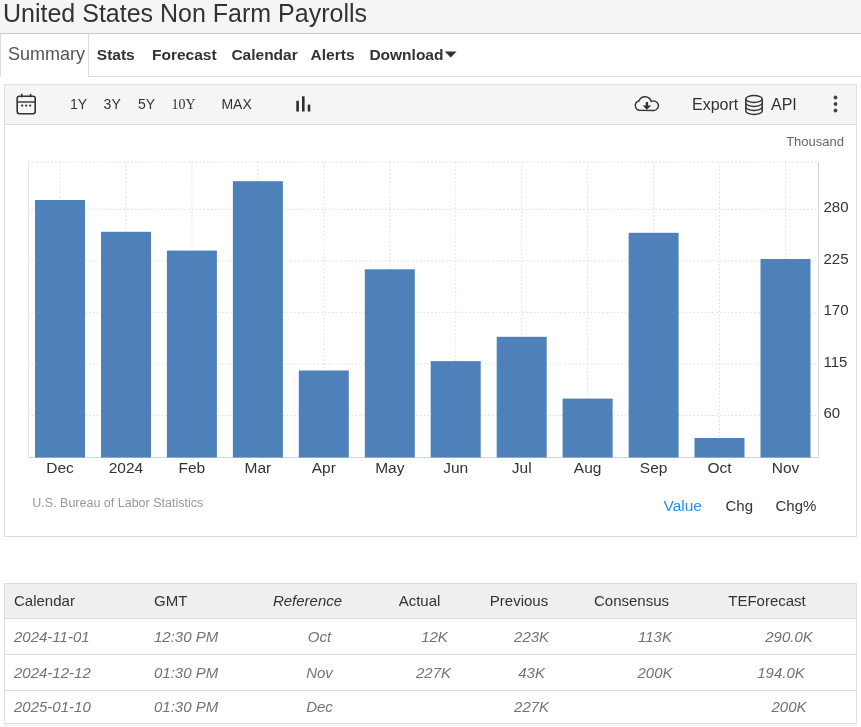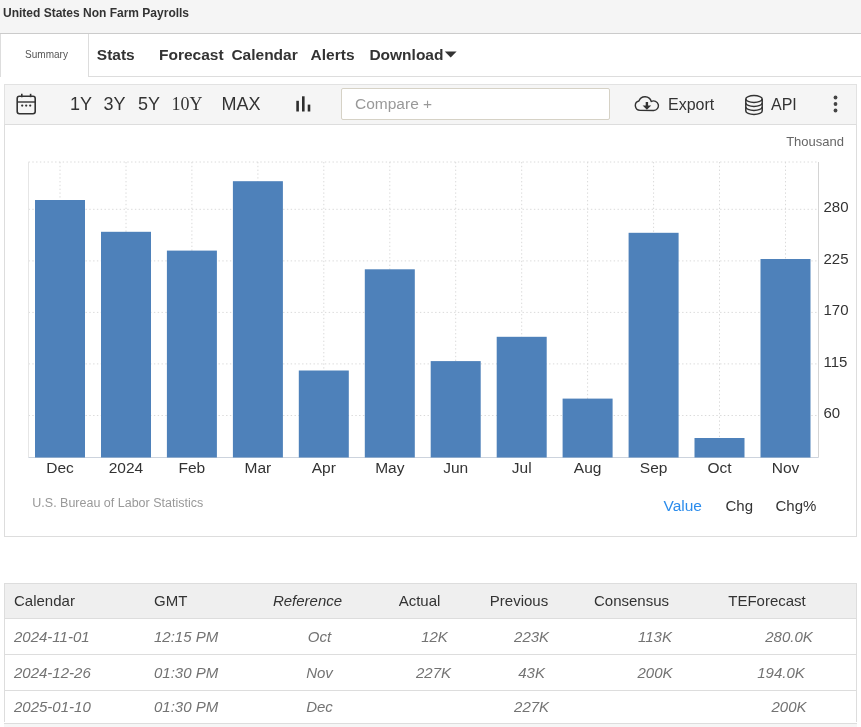--- a/index.html
+++ b/index.html
@@ -1,51 +1,51 @@
 <!DOCTYPE html>
 <html><head>
 <meta charset="utf-8">
 <style>
 * { margin:0; padding:0; box-sizing:border-box; }
 html,body { width:861px; height:727px; background:#fff; font-family:"Liberation Sans", sans-serif; overflow:hidden; }
 #page { position:relative; width:861px; height:727px; }
 .abs { position:absolute; white-space:nowrap; }
 
 #strip { left:0; top:0; width:861px; height:34px; background:#f5f5f5; border-bottom:1.6px solid #cbcbcb; box-sizing:content-box; height:33px; }
-#title { left:3px; top:0; height:30px; line-height:27px; font-size:12px; font-weight:bold; color:#333; }
+#title { left:3px; top:0; height:30px; line-height:27px; font-size:25px; font-weight:normal; color:#333; }
 
 #navline { left:0; top:76px; width:861px; height:1px; background:#ddd; }
 #activetab { left:0.3px; top:33.8px; width:88.6px; height:43.2px; background:#fff; border-left:1px solid #ddd; border-right:1px solid #ddd; z-index:2; }
 .tab { top:46px; font-size:15.5px; color:#333; height:17px; line-height:17px;font-weight:bold; }
-#tab-summary { left:2.5px; top:32px; width:88px; height:45px; line-height:45px; text-align:center; color:#555; font-size:10px; z-index:3; }
+#tab-summary { left:2.5px; top:32px; width:88px; height:45px; line-height:45px; text-align:center; color:#555; font-size:18px; z-index:3; }
 
 #chartbox { left:4px; top:84px; width:853px; height:453px; border:1px solid #ddd; background:#fff; }
 #toolbar { left:4px; top:84px; width:853px; height:41px; background:#f5f5f5; border:1px solid #e2e2e2; border-bottom:1px solid #ddd; }
-.tbtxt { top:96px; font-size:18px; color:#333; height:17px; line-height:17px; }
+.tbtxt { top:96px; font-size:14px; color:#333; height:17px; line-height:17px; }
 #compare { left:341px; top:88px; width:269px; height:32px; background:#fff; border:1px solid #d6d2c6; border-radius:2px; font-size:15.5px; color:#999; line-height:30px; padding-left:13px; }
 
 #thead { left:4px; top:583px; width:853px; height:36px; background:#efefef; border-top:1px solid #ddd; border-bottom:1px solid #ddd; }
 .tline { left:4px; width:853px; height:1px; background:#ddd; }
 #tside-l { left:4px; top:583px; width:1px; height:139px; background:#ddd; }
 #tside-r { left:856px; top:583px; width:1px; height:139px; background:#ddd; }
 .hcell { top:593px; font-size:15px; color:#333; height:16px; line-height:16px; }
 .rcell { font-size:15px; color:#737373; height:16px; line-height:16px;font-style:italic; }
 .ctr { transform:translateX(-50%); }
 </style>
 </head>
 <body>
 <div id="page">
   <div class="abs" id="strip"></div>
   <div class="abs" id="title">United States Non Farm Payrolls</div>
 
   <div class="abs" id="navline"></div>
   <div class="abs" id="activetab"></div>
   <div class="abs" id="tab-summary">Summary</div>
   <div class="abs tab" style="left:96.8px;">Stats</div>
-  <div class="abs tab" style="left:152px;margin-left:7px;">Forecast</div>
+  <div class="abs tab" style="left:152px;">Forecast</div>
   <div class="abs tab" style="left:231.4px;">Calendar</div>
   <div class="abs tab" style="left:310.6px;">Alerts</div>
   <div class="abs tab" style="left:369.4px;">Download</div>
   <svg class="abs" style="left:443.5px; top:50px;" width="14" height="10" viewBox="0 0 14 10">
       <polygon points="0.8,1.5 12.6,1.5 6.7,7.6" fill="#333"></polygon>
     </svg>
 
   <div class="abs" id="chartbox"></div>
   <div class="abs" id="toolbar"></div>
 
@@ -62,27 +62,26 @@
   <div class="abs tbtxt" style="left:103.6px;">3Y</div>
   <div class="abs tbtxt" style="left:138px;">5Y</div>
   <div class="abs tbtxt" style="left:171.4px;font-family:Liberation Serif, serif;">10Y</div>
   <div class="abs tbtxt" style="left:221.4px;">MAX</div>
 
   <svg class="abs" style="left:294px; top:94px;" width="20" height="20" viewBox="0 0 20 20">
     <rect x="2.3" y="6.8" width="2.6" height="10.7" fill="#2e2e2e"></rect>
     <rect x="8" y="2.3" width="2.6" height="15.2" fill="#2e2e2e"></rect>
     <rect x="13.7" y="10.6" width="2.6" height="6.9" fill="#2e2e2e"></rect>
   </svg>
-  <div class="abs" id="compare">Compare +</div>
 
   <svg class="abs" style="left:634px; top:96px;" width="28" height="20" viewBox="0 0 28 20">
     <path d="M 6.1 14.35 A 4.75 4.75 0 0 1 4.88 5.01 A 6.5 6.5 0 0 1 17.27 5.50 A 4.8 4.8 0 1 1 19.6 14.5 Z" fill="none" stroke="#333" stroke-width="1.4" stroke-linejoin="round"></path>
     <polygon points="11.7,5.9 14.1,5.9 14.1,9.6 17.2,9.6 12.9,13.8 8.6,9.6 11.7,9.6" fill="#333"></polygon>
   </svg>
-  <div class="abs tbtxt" style="left:668px; font-size:16px;">Export</div>
+  <div class="abs tbtxt" style="left:692px; font-size:16px;">Export</div>
 
   <svg class="abs" style="left:743px; top:92px;" width="24" height="26" viewBox="0 0 24 26">
     <ellipse cx="11" cy="7" rx="8.2" ry="3.4" fill="none" stroke="#333" stroke-width="1.5"></ellipse>
     <path d="M 2.8 7 V 19 A 8.2 3.4 0 0 0 19.2 19 V 7" fill="none" stroke="#333" stroke-width="1.5"></path>
     <path d="M 2.8 11 A 8.2 3.4 0 0 0 19.2 11" fill="none" stroke="#333" stroke-width="1.5"></path>
     <path d="M 2.8 15 A 8.2 3.4 0 0 0 19.2 15" fill="none" stroke="#333" stroke-width="1.5"></path>
   </svg>
   <div class="abs tbtxt" style="left:771px; font-size:16px;">API</div>
 
   <svg class="abs" style="left:830px; top:93px;" width="12" height="22" viewBox="0 0 12 22">
@@ -165,28 +164,28 @@
 
   <div class="abs hcell" style="left:14px;">Calendar</div>
   <div class="abs hcell" style="left:154px;">GMT</div>
   <div class="abs hcell ctr" style="left:307.5px;font-style:italic;">Reference</div>
   <div class="abs hcell ctr" style="left:419.5px;">Actual</div>
   <div class="abs hcell ctr" style="left:519px;">Previous</div>
   <div class="abs hcell ctr" style="left:631.5px;">Consensus</div>
   <div class="abs hcell ctr" style="left:767px;">TEForecast</div>
 
   <div class="abs rcell" style="left:14px; top:629px;">2024-11-01</div>
-  <div class="abs rcell" style="left:154px; top:629px;">12:15 PM</div>
+  <div class="abs rcell" style="left:154px; top:629px;">12:30 PM</div>
   <div class="abs rcell ctr" style="left:319.5px; top:629px;">Oct</div>
   <div class="abs rcell ctr" style="left:434.5px; top:629px;">12K</div>
   <div class="abs rcell ctr" style="left:531.6px; top:629px;">223K</div>
   <div class="abs rcell ctr" style="left:655px; top:629px;">113K</div>
-  <div class="abs rcell ctr" style="left:789px; top:629px;">280.0K</div>
+  <div class="abs rcell ctr" style="left:789px; top:629px;">290.0K</div>
 
-  <div class="abs rcell" style="left:14px; top:664.5px;">2024-12-26</div>
+  <div class="abs rcell" style="left:14px; top:664.5px;">2024-12-12</div>
   <div class="abs rcell" style="left:154px; top:664.5px;">01:30 PM</div>
   <div class="abs rcell ctr" style="left:319.5px; top:664.5px;">Nov</div>
   <div class="abs rcell ctr" style="left:433.5px; top:664.5px;">227K</div>
   <div class="abs rcell ctr" style="left:531.6px; top:664.5px;">43K</div>
   <div class="abs rcell ctr" style="left:655px; top:664.5px;">200K</div>
   <div class="abs rcell ctr" style="left:759px; top:664.5px;margin-left:22px;">194.0K</div>
 
   <div class="abs rcell" style="left:14px; top:698.5px;">2025-01-10</div>
   <div class="abs rcell" style="left:154px; top:698.5px;">01:30 PM</div>
   <div class="abs rcell ctr" style="left:319.5px; top:698.5px;">Dec</div>

